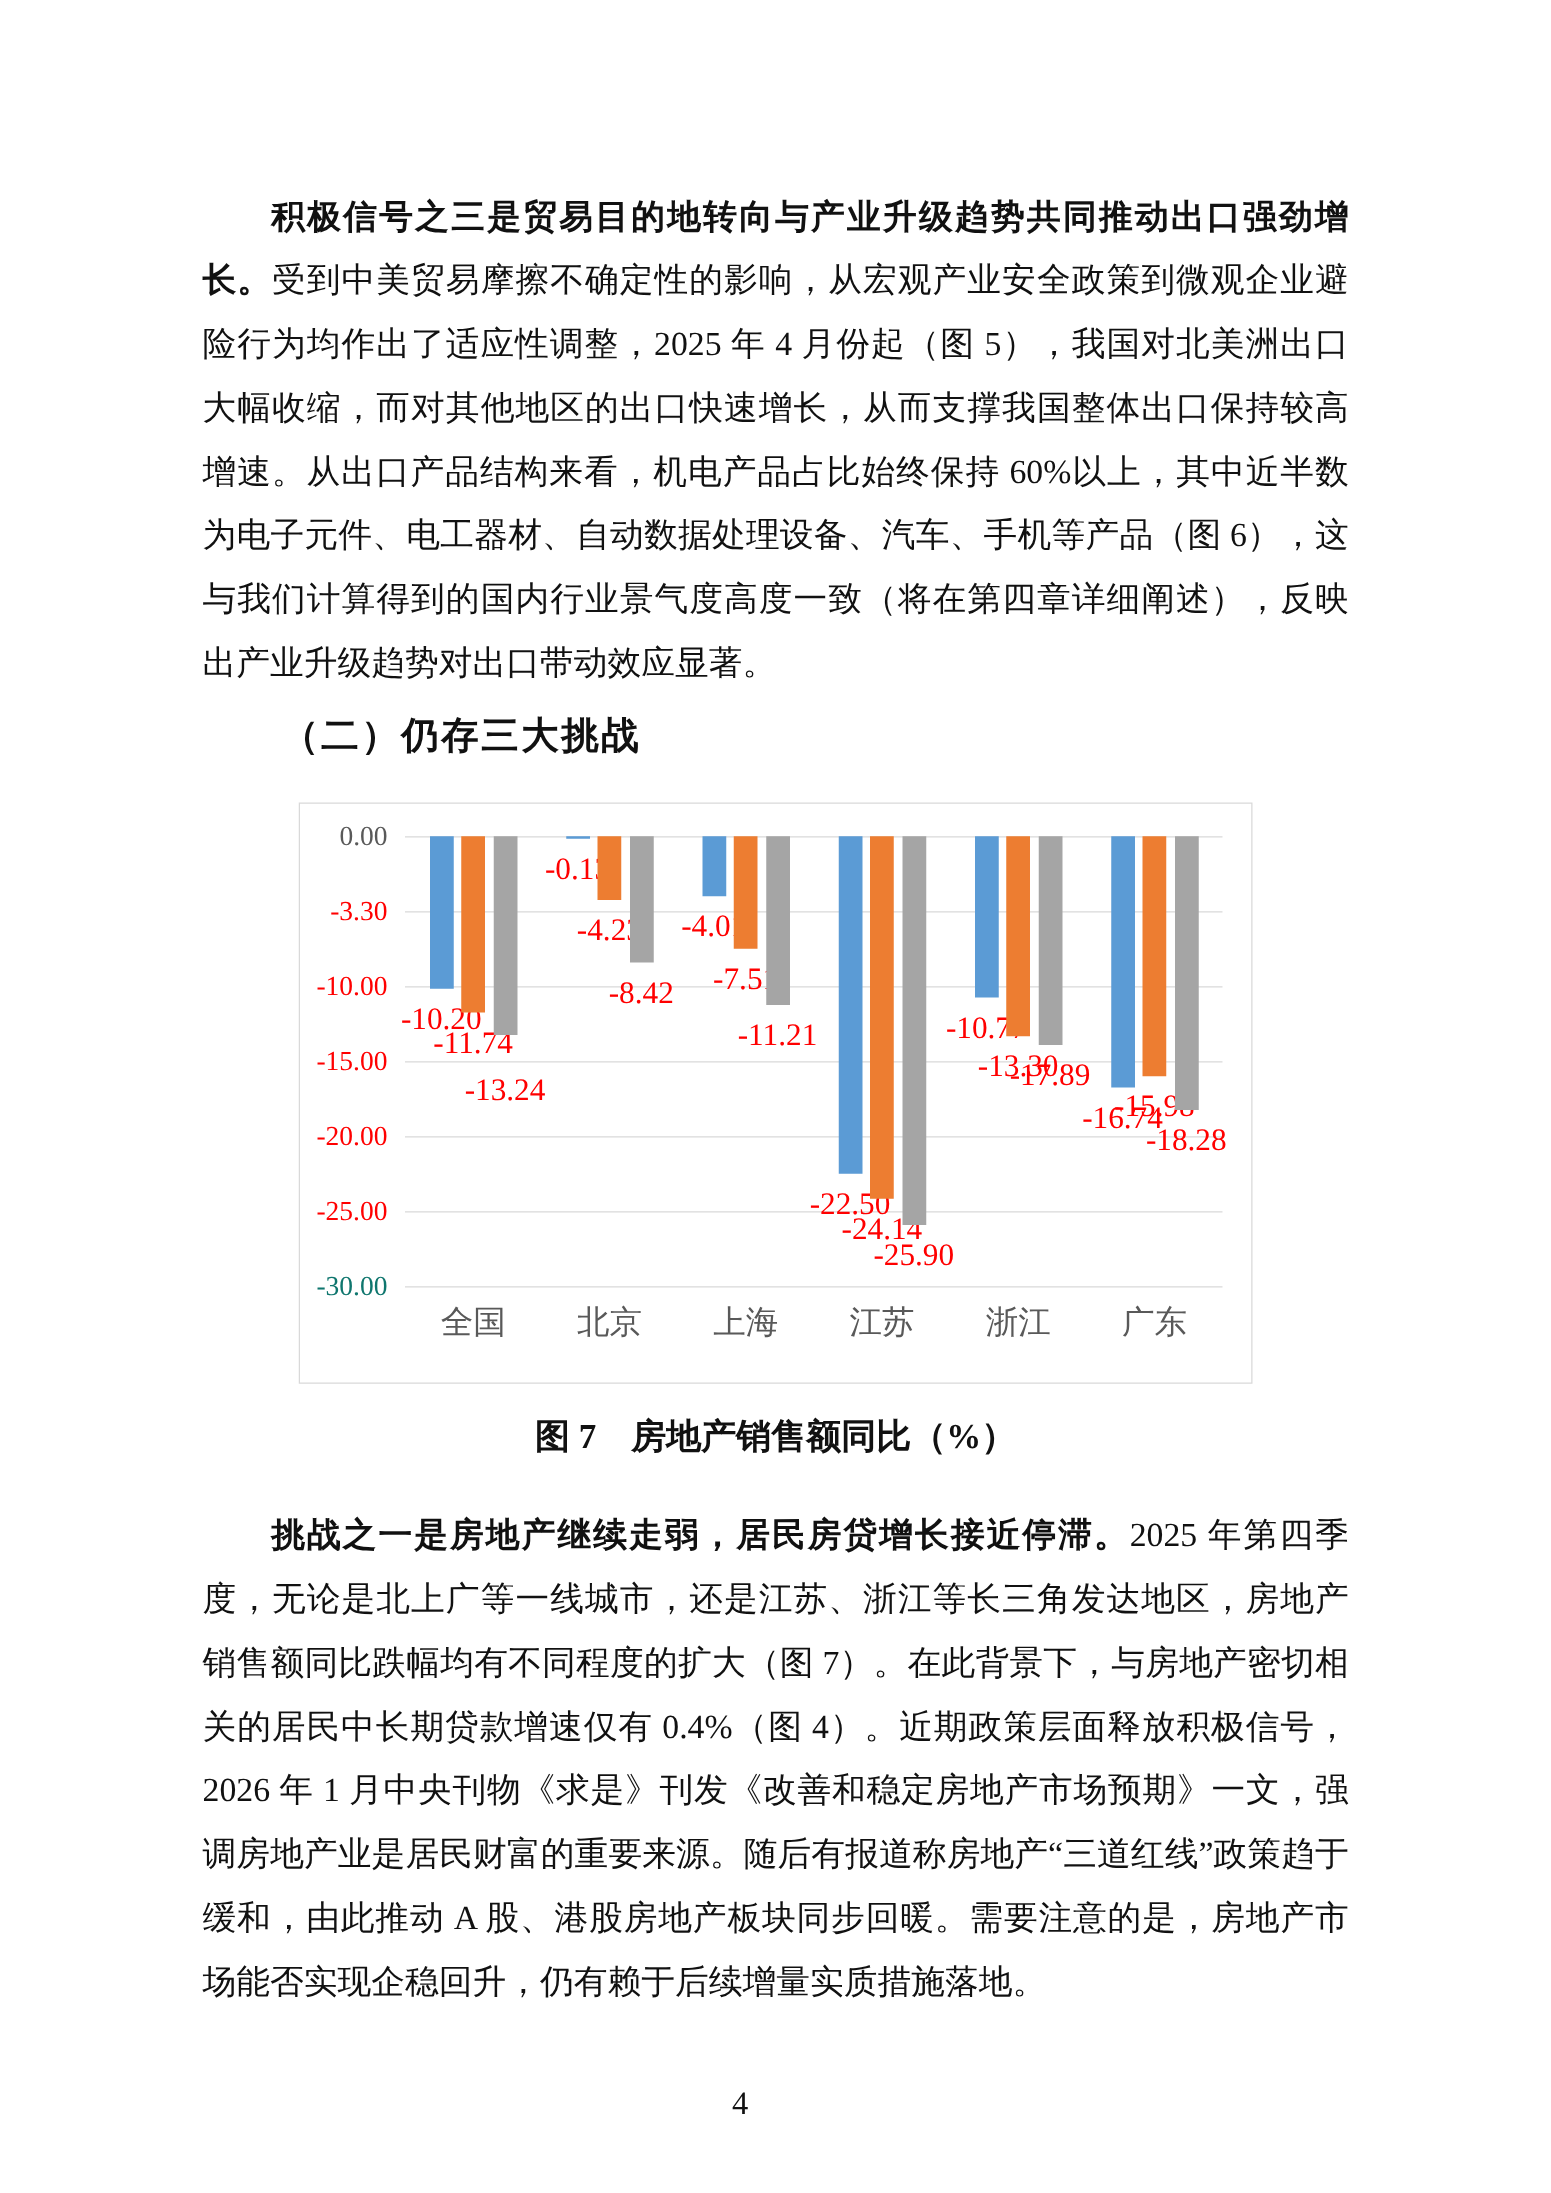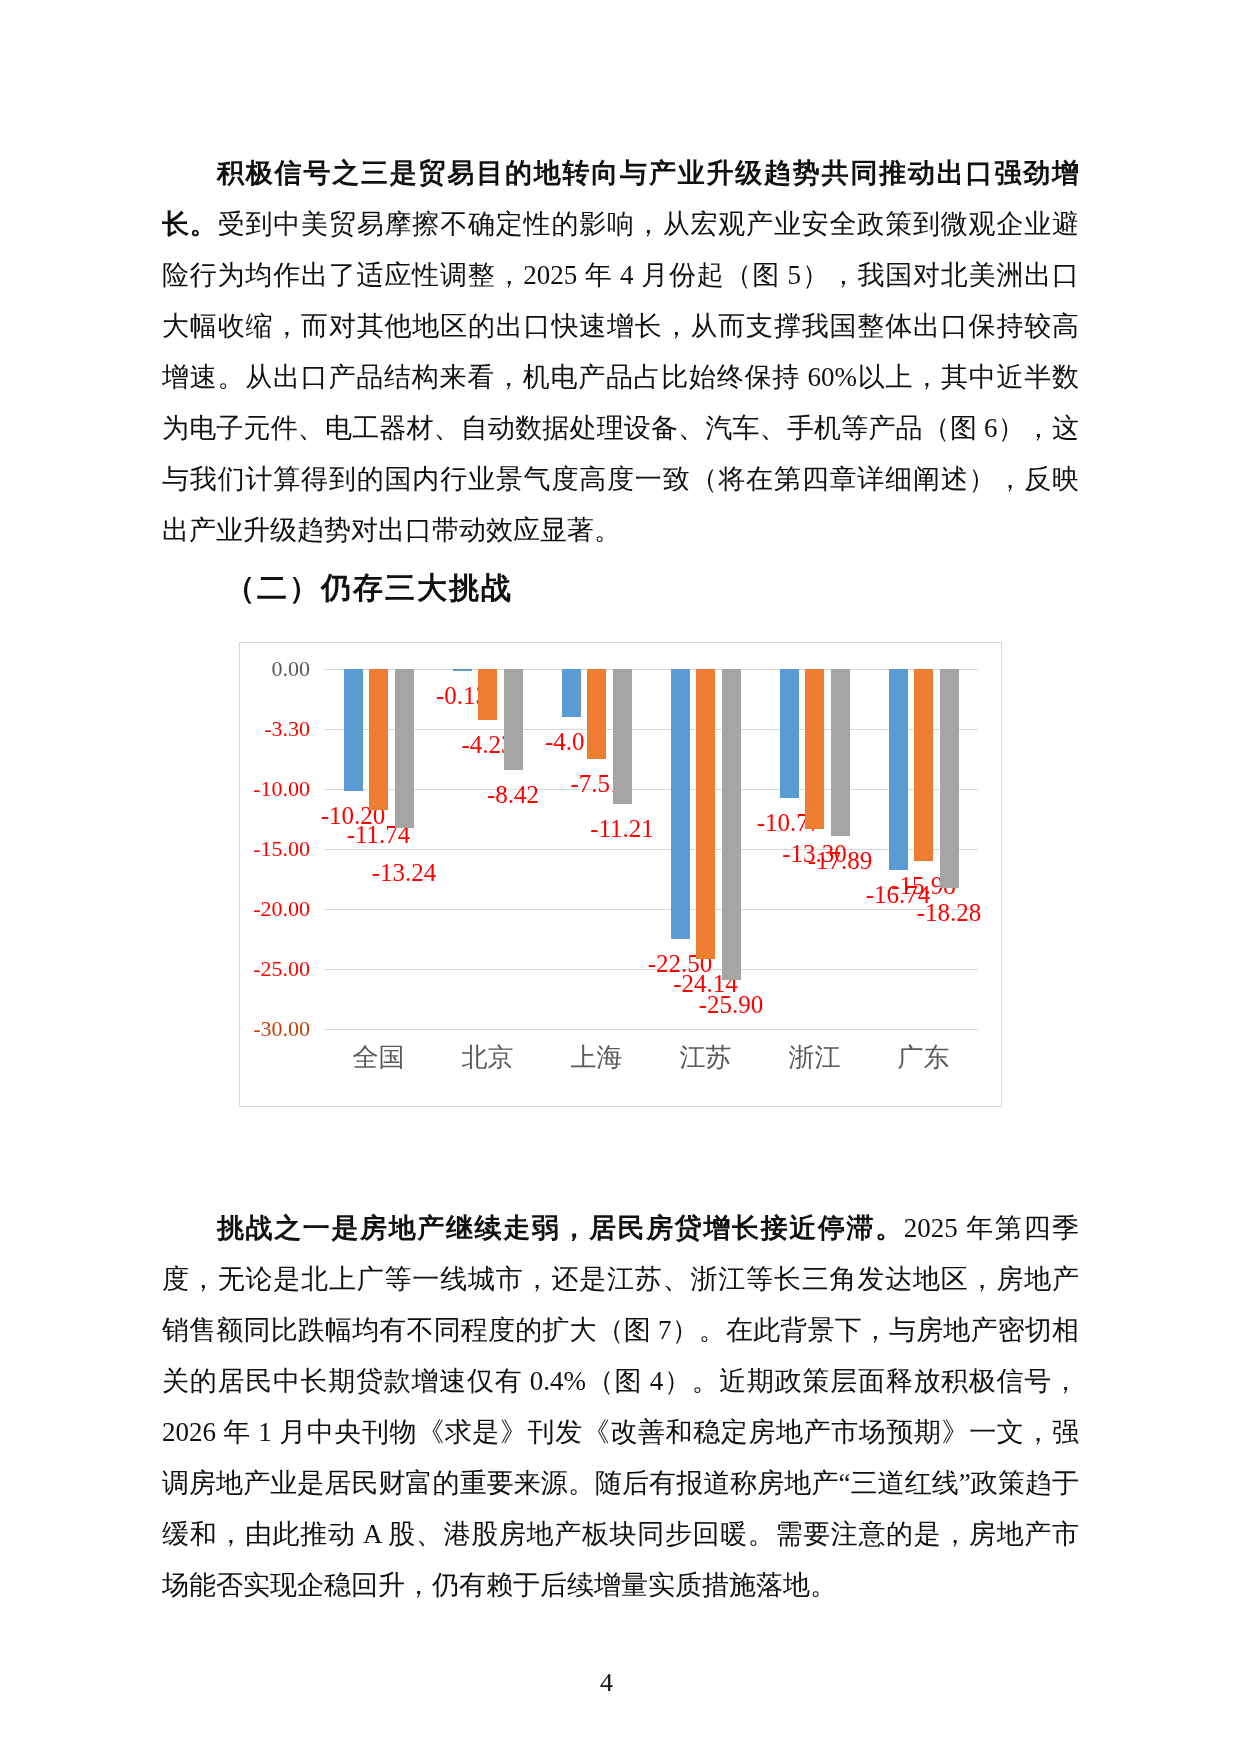--- a/index.html
+++ b/index.html
@@ -3,21 +3,20 @@
 <meta charset="utf-8">
 <style>
   html,body{margin:0;padding:0;background:#ffffff;}
   .page{
     position:relative;
     width:1184px;height:1754px;
     background:#ffffff;
     font-family:"Liberation Serif","DejaVu Serif",serif;
     color:#111111;
     overflow:hidden;
-    padding-left:29px;
   }
   .para{
     position:absolute;
     left:162px;width:917px;
     font-size:27px;line-height:51px;
     text-align:justify;
     text-indent:55px;
     color:#111111;
   }
   .para .lead{font-weight:bold;}
@@ -108,21 +107,21 @@
         <div class="ytick" style="left: -104px; top: 47px; color: rgb(255, 0, 0);">-3.30</div>
         <div class="gridline" style="top: 120px;"></div>
         <div class="ytick" style="left: -104px; top: 107px; color: rgb(255, 0, 0);">-10.00</div>
         <div class="gridline" style="top: 180px;"></div>
         <div class="ytick" style="left: -104px; top: 167px; color: rgb(255, 0, 0);">-15.00</div>
         <div class="gridline" style="top: 240px;"></div>
         <div class="ytick" style="left: -104px; top: 227px; color: rgb(255, 0, 0);">-20.00</div>
         <div class="gridline" style="top: 300px;"></div>
         <div class="ytick" style="left: -104px; top: 287px; color: rgb(255, 0, 0);">-25.00</div>
         <div class="gridline" style="top: 360px;"></div>
-        <div class="ytick" style="left: -104px; top: 347px; color: #c2410c;">-30.00</div>
+        <div class="ytick" style="left: -104px; top: 347px; color: #0f766e;">-30.00</div>
         <div class="bar" style="left: 19.5px; width: 19px; height: 122.4px; background: rgb(91, 155, 213);"></div>
         <div class="bar-label" style="left: 29px; top: 133.4px; color: rgb(255, 0, 0);">-10.20</div>
         <div class="bar" style="left: 45px; width: 19px; height: 140.88px; background: rgb(237, 125, 49);"></div>
         <div class="bar-label" style="left: 54.5px; top: 151.88px; color: rgb(255, 0, 0);">-11.74</div>
         <div class="bar" style="left: 70.5px; width: 19px; height: 158.88px; background: rgb(165, 165, 165);"></div>
         <div class="bar-label" style="left: 80px; top: 169.88px; color: rgb(255, 0, 0); margin-top: 20px;">-13.24</div>
         <div class="cat-label" style="left: 0px; width: 109px; top: 374px;">全国</div>
         <div class="bar" style="left: 128.5px; width: 19px; height: 1.56px; background: rgb(91, 155, 213);"></div>
         <div class="bar-label" style="left: 138px; top: 12.56px; color: rgb(255, 0, 0);">-0.13</div>
         <div class="bar" style="left: 154px; width: 19px; height: 50.76px; background: rgb(237, 125, 49);"></div>
@@ -154,20 +153,21 @@
         <div class="bar" style="left: 564.5px; width: 19px; height: 200.88px; background: rgb(91, 155, 213);"></div>
         <div class="bar-label" style="left: 574px; top: 211.88px; color: rgb(255, 0, 0);">-16.74</div>
         <div class="bar" style="left: 590px; width: 19px; height: 191.76px; background: rgb(237, 125, 49);"></div>
         <div class="bar-label" style="left: 599.5px; top: 202.76px; color: rgb(255, 0, 0);">-15.98</div>
         <div class="bar" style="left: 615.5px; width: 19px; height: 219.36px; background: rgb(165, 165, 165);"></div>
         <div class="bar-label" style="left: 625px; top: 230.36px; color: rgb(255, 0, 0);">-18.28</div>
         <div class="cat-label" style="left: 545px; width: 109px; top: 374px;">广东</div>
       </div>
   </div>
 
+  <div class="figure-caption">图 7　房地产销售额同比（%）</div>
 
   <div class="para" style="top:1203px;">
     <span class="lead">挑战之一是房地产继续走弱，居民房贷增长接近停滞。</span><span>2025 年第四季度，无论是北上广等一线城市，还是江苏、浙江等长三角发达地区，房地产销售额同比跌幅均有不同程度的扩大（图 7）。在此背景下，与房地产密切相关的居民中长期贷款增速仅有 0.4%（图 4）。近期政策层面释放积极信号，2026 年 1 月中央刊物《求是》刊发《改善和稳定房地产市场预期》一文，强调房地产业是居民财富的重要来源。随后有报道称房地产“三道红线”政策趋于缓和，由此推动 A 股、港股房地产板块同步回暖。需要注意的是，房地产市场能否实现企稳回升，仍有赖于后续增量实质措施落地。</span>
   </div>
 
   <div class="page-number">4</div>
 
 </div>
 
 </body></html>

